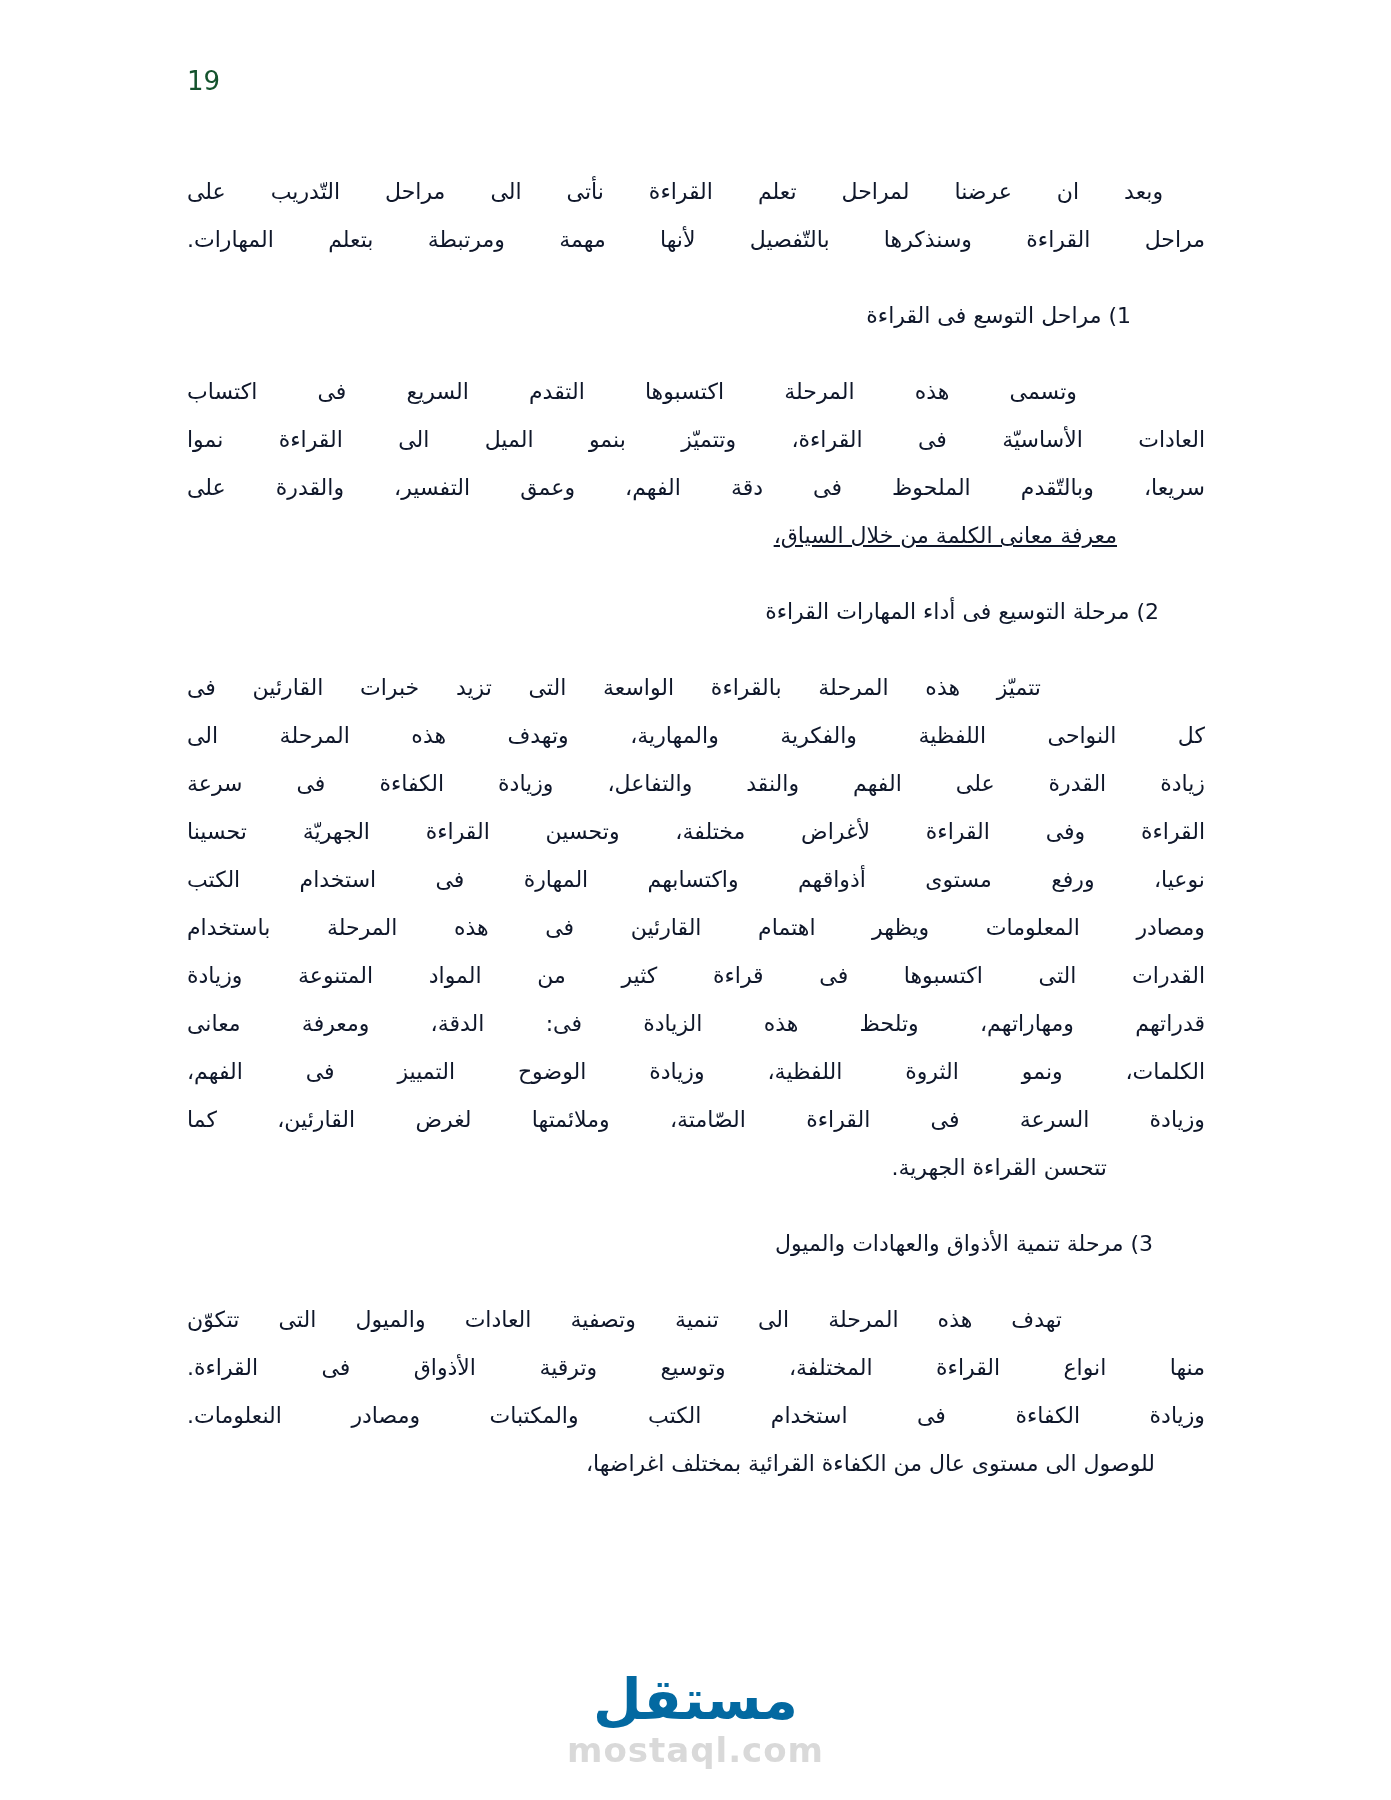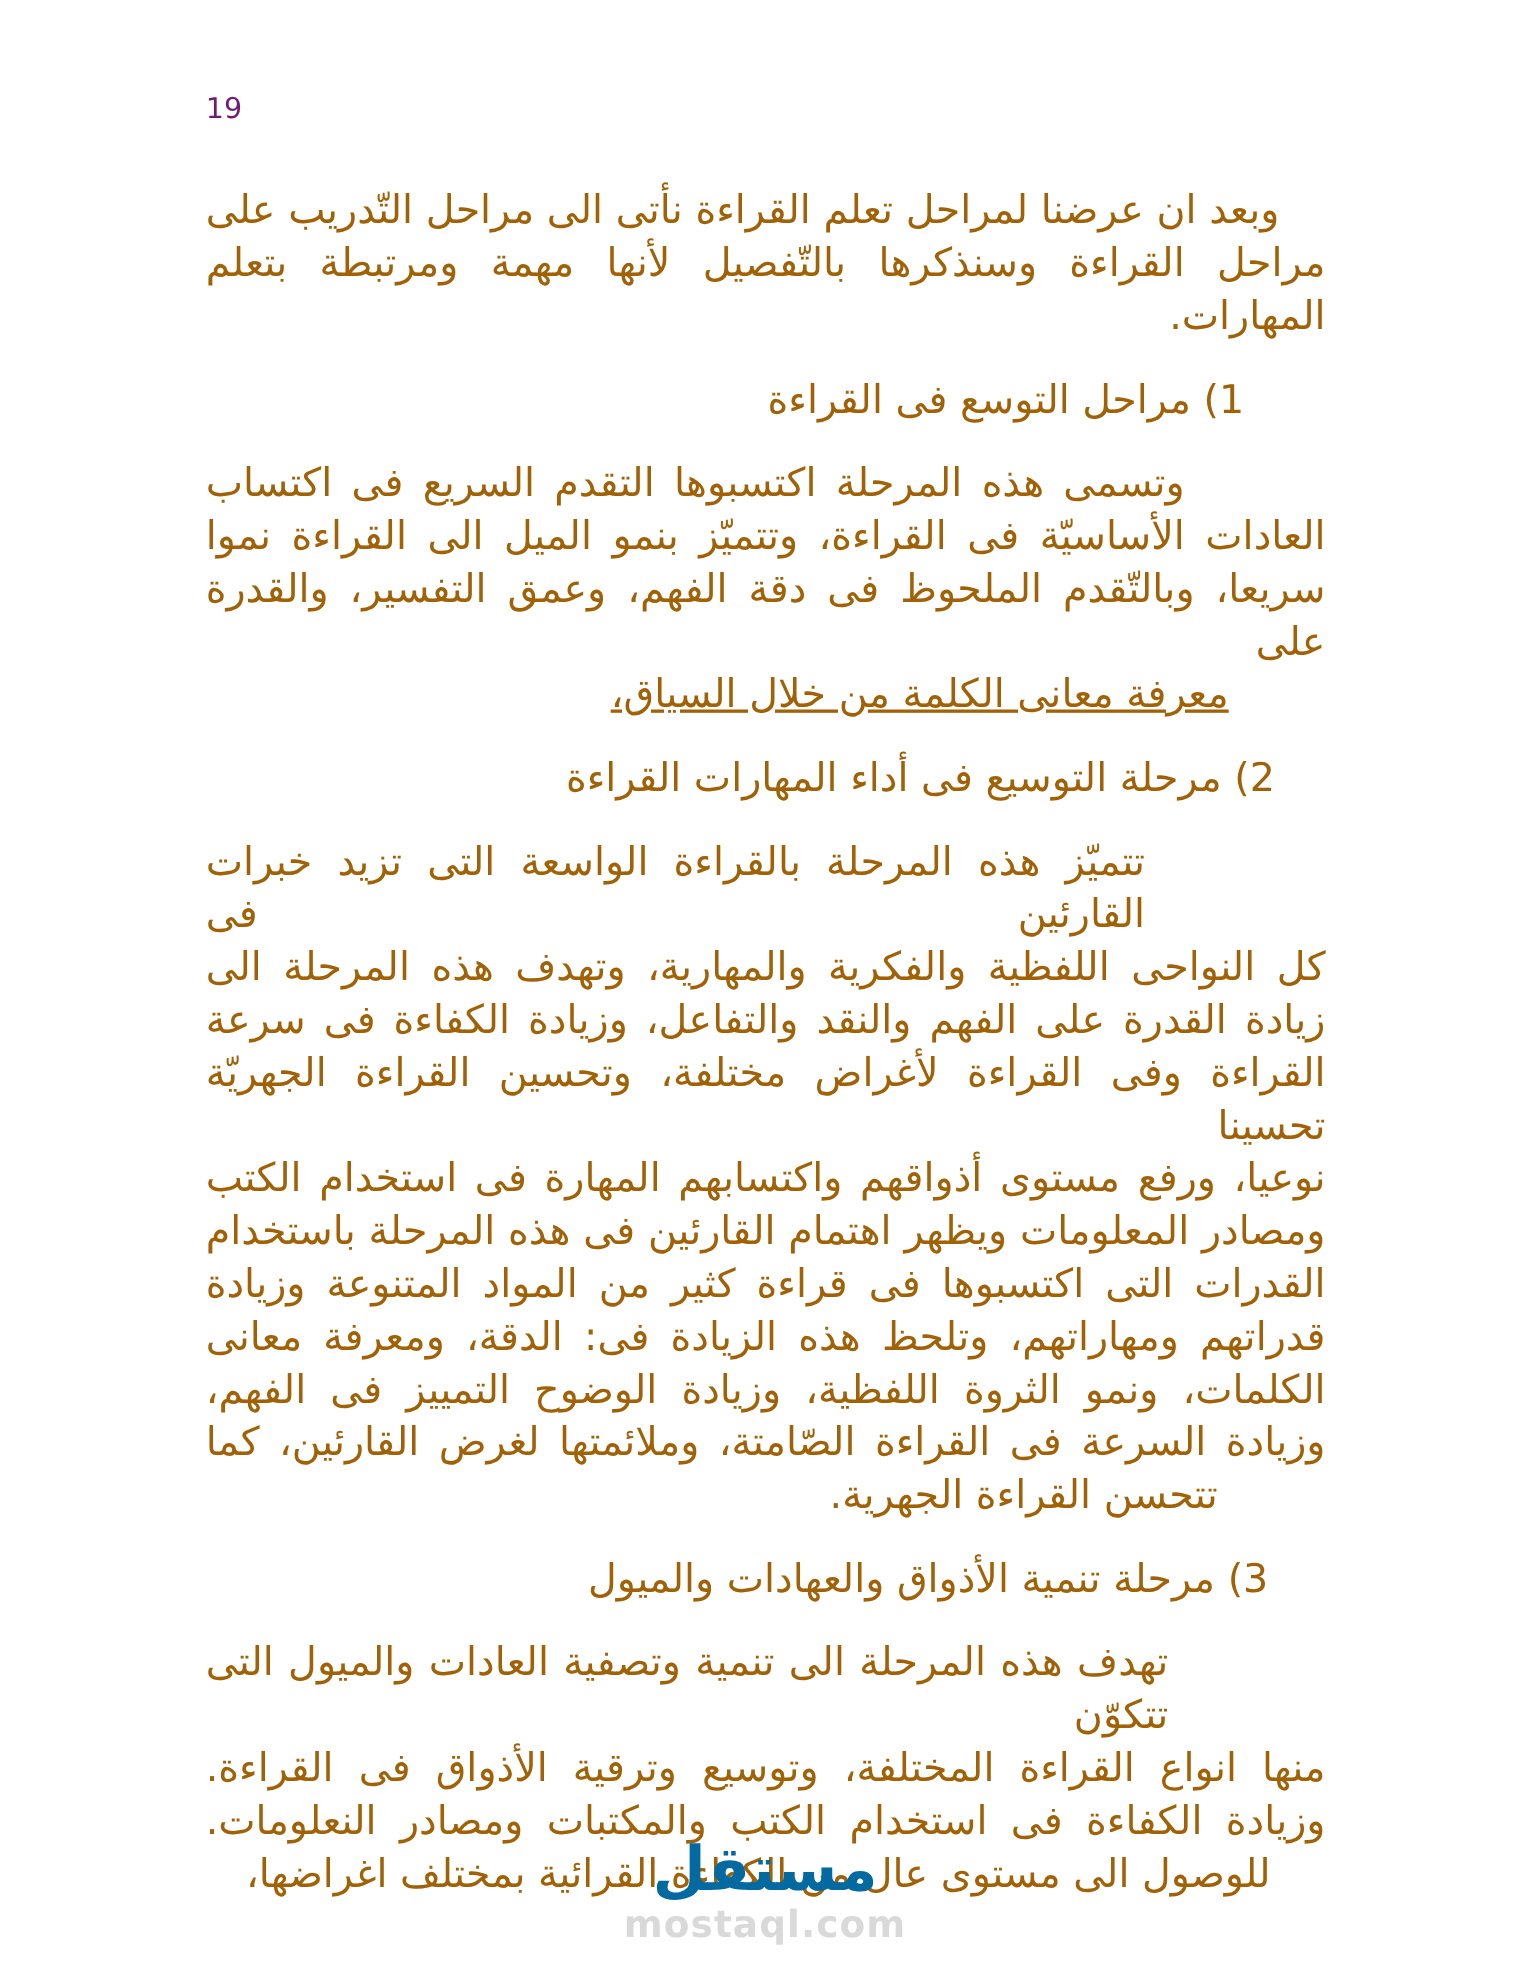--- a/index.html
+++ b/index.html
@@ -12,35 +12,35 @@
     width: 1391px;
     height: 1800px;
     background: #ffffff;
     overflow: hidden;
     font-family: "DejaVu Sans", sans-serif;
     color: #111111;
   }
   .page-number {
     position: absolute;
     left: 187px;
-    top: 82px;
+    top: 64px;
     font-size: 26px;
     line-height: 34px;
-    color: #701a75;
+    color: #14532d;
     direction: ltr;
     font-family: "DejaVu Sans", sans-serif;
   }
   .doc-body {
     position: absolute;
     left: 187px;
     top: 168px;
     width: 1018px;
     direction: rtl;
-    font-size: 36px;
-    color: #a16207;
+    font-size: 22px;
+    color: #0f172a;
   }
   .block { margin: 0; }
   .line {
     line-height: 48px;
     white-space: nowrap;
     text-align: justify;
     text-align-last: justify;
     text-justify: inter-word;
     white-space: normal;
   }

